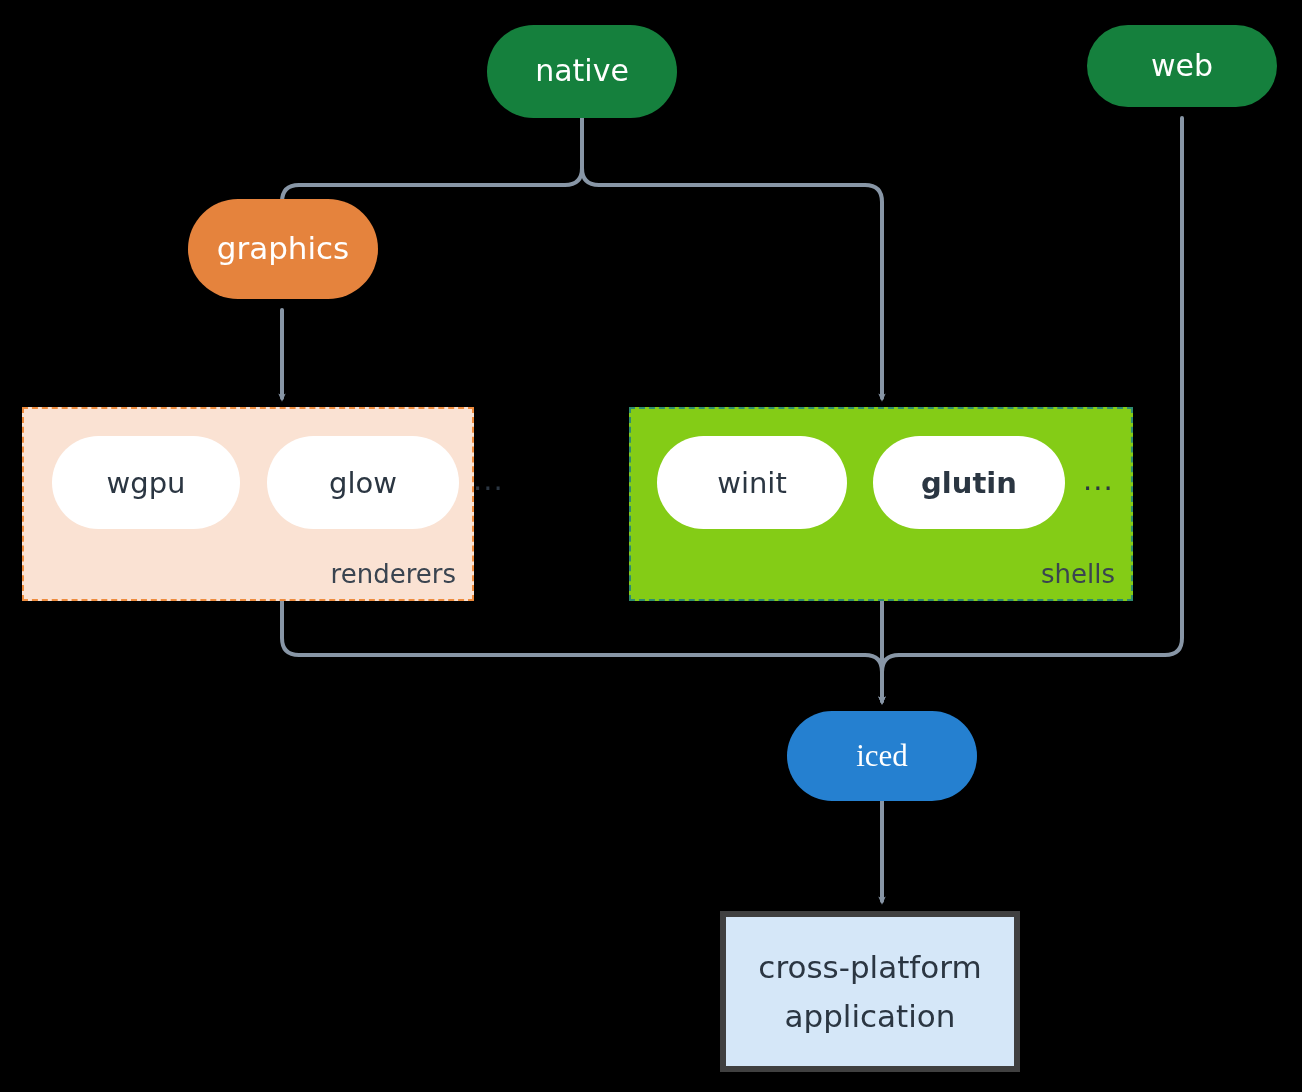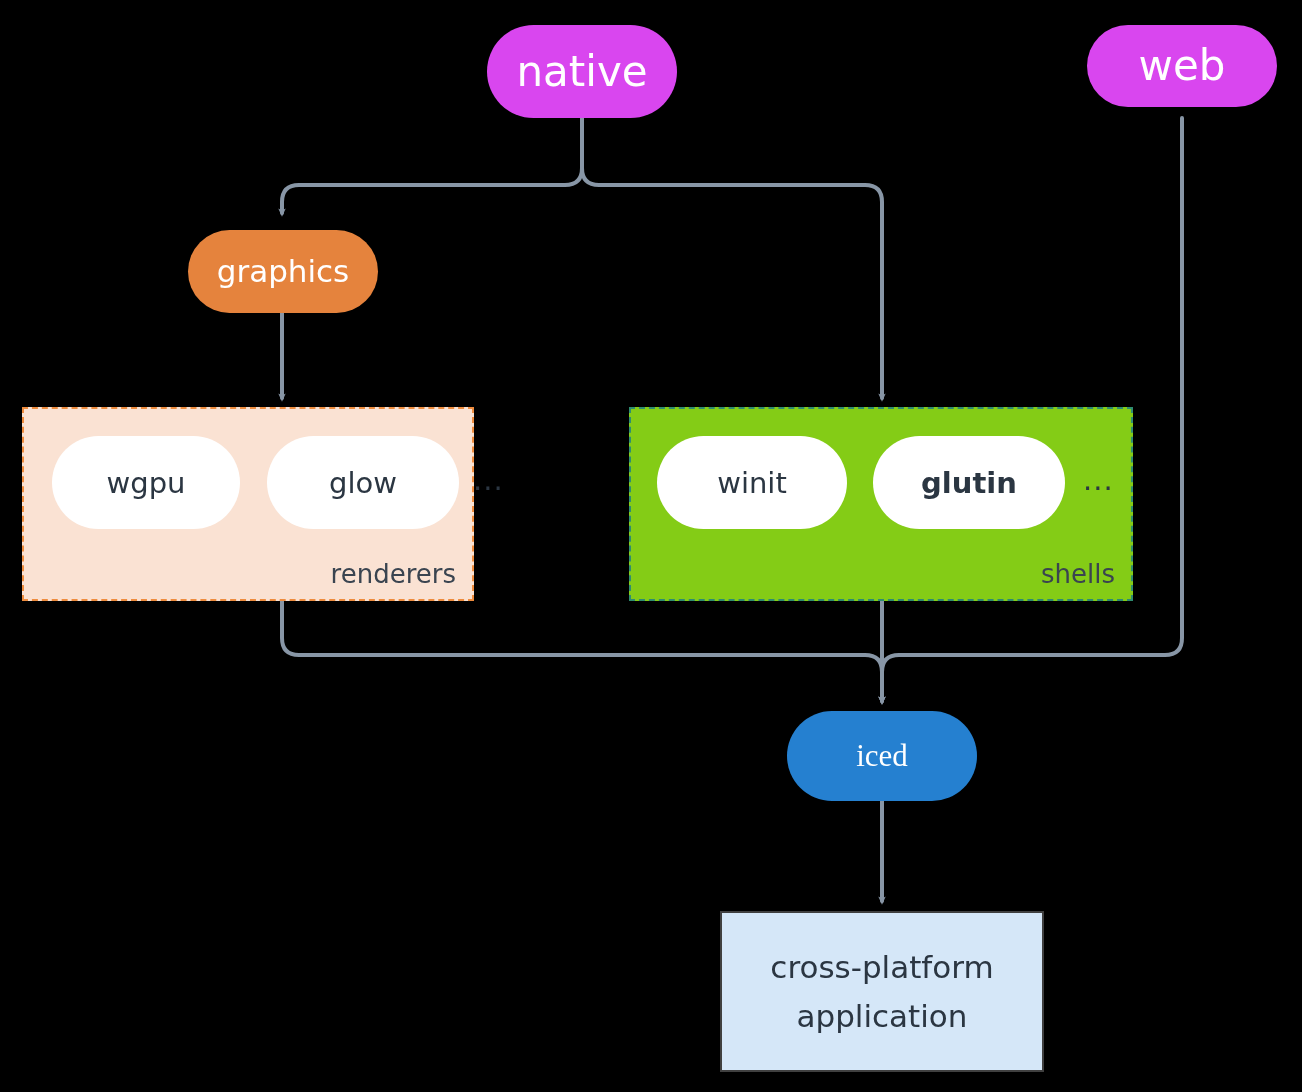--- a/index.html
+++ b/index.html
@@ -28,29 +28,29 @@
     display: flex;
     align-items: center;
     justify-content: center;
     box-sizing: border-box;
     text-align: center;
     line-height: 1.28;
   }
   
   .pill-native, .pill-web {
     border-radius: 999px;
-    background: #d946ef;
+    background: #15803d;
     color: #FFFFFF;
-    font-size: 42px;
+    font-size: 30px;
   }
   .pill-native { left: 487px; top: 25px;  width: 190px; height: 93px; }
   .pill-web    { left: 1087px; top: 25px; width: 190px; height: 82px; }
 
   .pill-graphics {
-    left: 188px; top: 230px; width: 190px; height: 83px;
+    left: 188px; top: 199px; width: 190px; height: 100px;
     border-radius: 999px;
     background: #E5833D;
     color: #FFFFFF;
     font-size: 31px;
   }
   .pill-iced {
     left: 787px; top: 711px; width: 190px; height: 90px;
     border-radius: 999px;
     background: #2580D0;
     color: #FFFFFF;
@@ -101,23 +101,23 @@
     font-size: 29px;
     color: #2B3642;
     letter-spacing: 1px;
   }
   .ell-renderers { left: 473px; top: 463px; }
   .ell-shells    { left: 1083px; top: 463px; }
 
   
   .box-app {
     position: absolute;
-    left: 720px; top: 911px; width: 324px; height: 161px;
+    left: 720px; top: 911px; width: 300px; height: 161px;
     background: #D5E7F8;
-    border: 2px solid #404040;
+    border: 6px solid #404040;
     display: flex;
     align-items: center;
     justify-content: center;
     box-sizing: border-box;
     color: #2B3642;
     font-size: 31px;
     line-height: 1.55;
     text-align: center;
   }
 </style>

